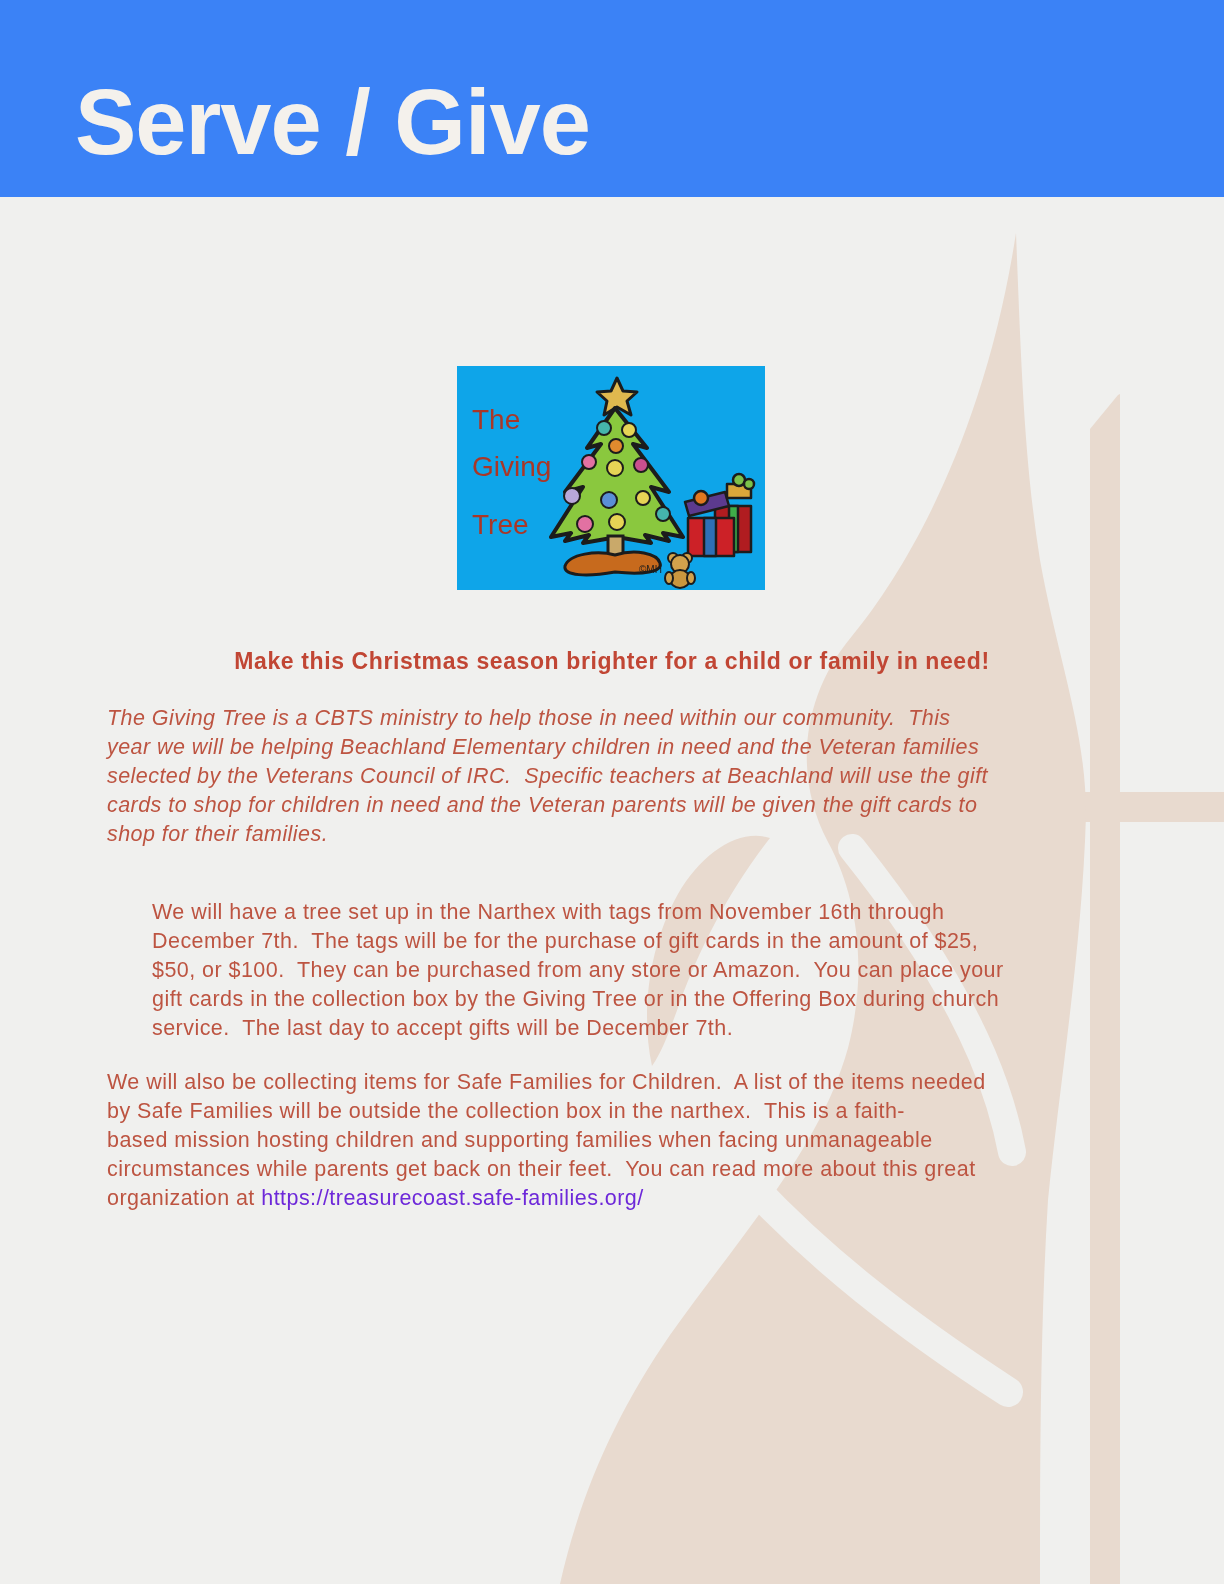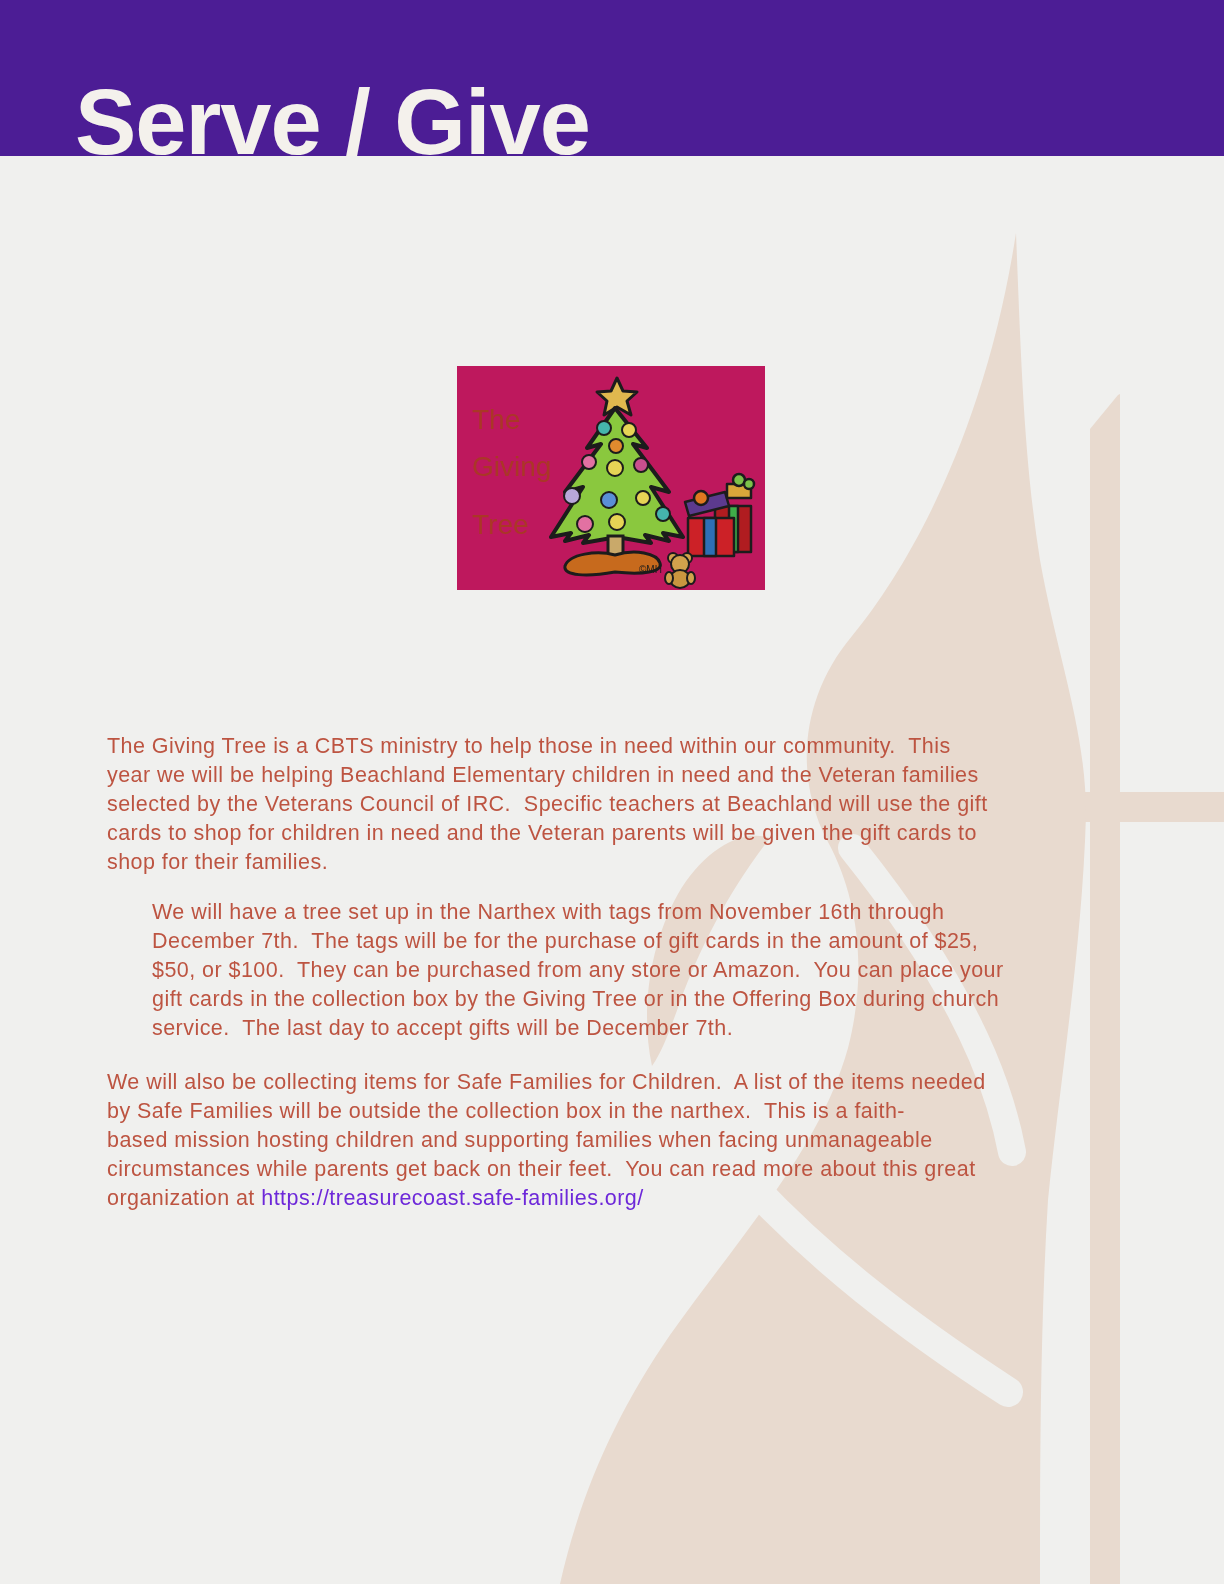--- a/index.html
+++ b/index.html
@@ -10,46 +10,46 @@
   }
   .page{
     position:relative;width:1224px;height:1584px;
     background:#f0f0ee;overflow:hidden;
   }
   .watermark{
     position:absolute;left:0;top:0;width:1224px;height:1584px;
     pointer-events:none;
   }
   .header-banner{
-    position:absolute;left:0;top:0;width:1224px;height:156px;
-    background:#4c1d95;
+    position:absolute;left:0;top:0;width:1224px;height:197px;
+    background:#3b82f6;
   }
   .header-title{
     position:absolute;left:75px;top:72px;
     font-size:92px;line-height:100px;font-weight:700;
     color:#f4f1ec;letter-spacing:-1px;white-space:nowrap;
   }
   .tree-card{
     position:absolute;left:457px;top:366px;width:308px;height:224px;
-    background:#be185d;
+    background:#0ea5e9;
   }
   .tree-card svg{display:block;width:308px;height:224px;}
   .headline{
     position:absolute;left:0;top:645px;width:1224px;
     text-align:center;
     font-size:23px;line-height:32px;font-weight:700;
     color:#c14634;letter-spacing:0.6px;
   }
   .para{
     position:absolute;left:107px;width:1030px;
     font-size:21.5px;line-height:29px;font-weight:400;
     color:#bd5441;letter-spacing:0.45px;
     white-space:pre-wrap;
   }
-  .para-1{top:732px;}
+  .para-1{top:704px;font-style:italic;}
   .para-2{top:898px;margin-left:45px;}
   .para-3{top:1068px;}
   .inline-link{color:#6d28d9;text-decoration:none;cursor:pointer;}
 </style>
 </head>
 <body>
 
 <div class="page">
 
   <svg class="watermark" viewBox="0 0 1224 1584" aria-hidden="true">
@@ -141,20 +141,21 @@
         <circle cx="223" cy="198" r="9" fill="#d2a24c"></circle>
         <ellipse cx="223" cy="213" rx="10" ry="9" fill="#c9963f"></ellipse>
         <ellipse cx="212" cy="212" rx="4" ry="6" fill="#d2a24c"></ellipse>
         <ellipse cx="234" cy="212" rx="4" ry="6" fill="#d2a24c"></ellipse>
       </g>
 
       <text x="182" y="207" font-size="10" fill="#1c1c1c">©MH</text>
     </svg>
   </div>
 
+  <div class="headline">Make this Christmas season brighter for a child or family in need!</div>
 
   <div class="para para-1">The Giving Tree is a CBTS ministry to help those in need within our community.  This
 year we will be helping Beachland Elementary children in need and the Veteran families
 selected by the Veterans Council of IRC.  Specific teachers at Beachland will use the gift
 cards to shop for children in need and the Veteran parents will be given the gift cards to
 shop for their families.</div>
 
   <div class="para para-2">We will have a tree set up in the Narthex with tags from November 16th through
 December 7th.  The tags will be for the purchase of gift cards in the amount of $25,
 $50, or $100.  They can be purchased from any store or Amazon.  You can place your

